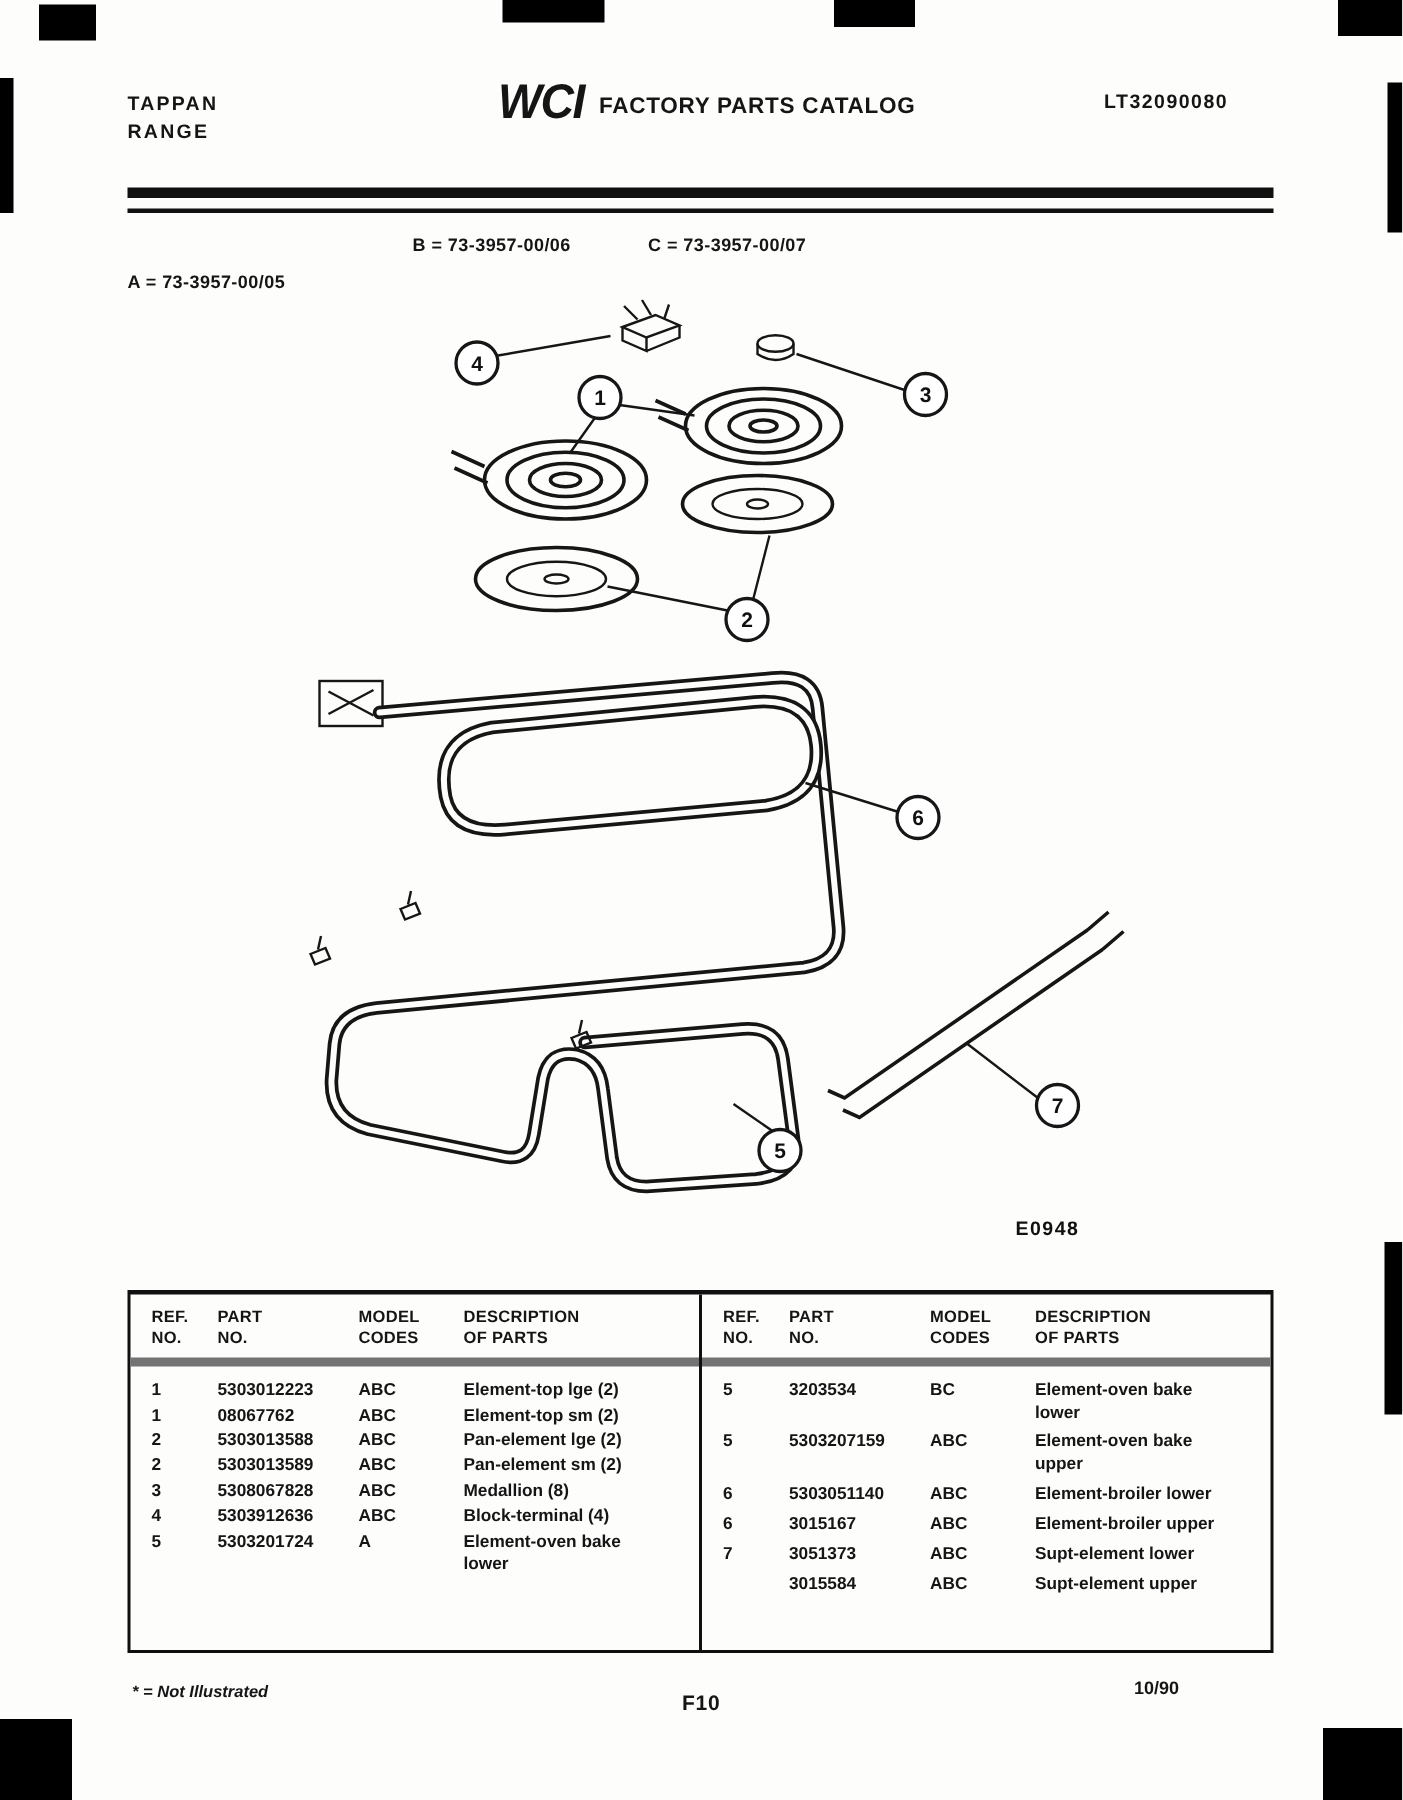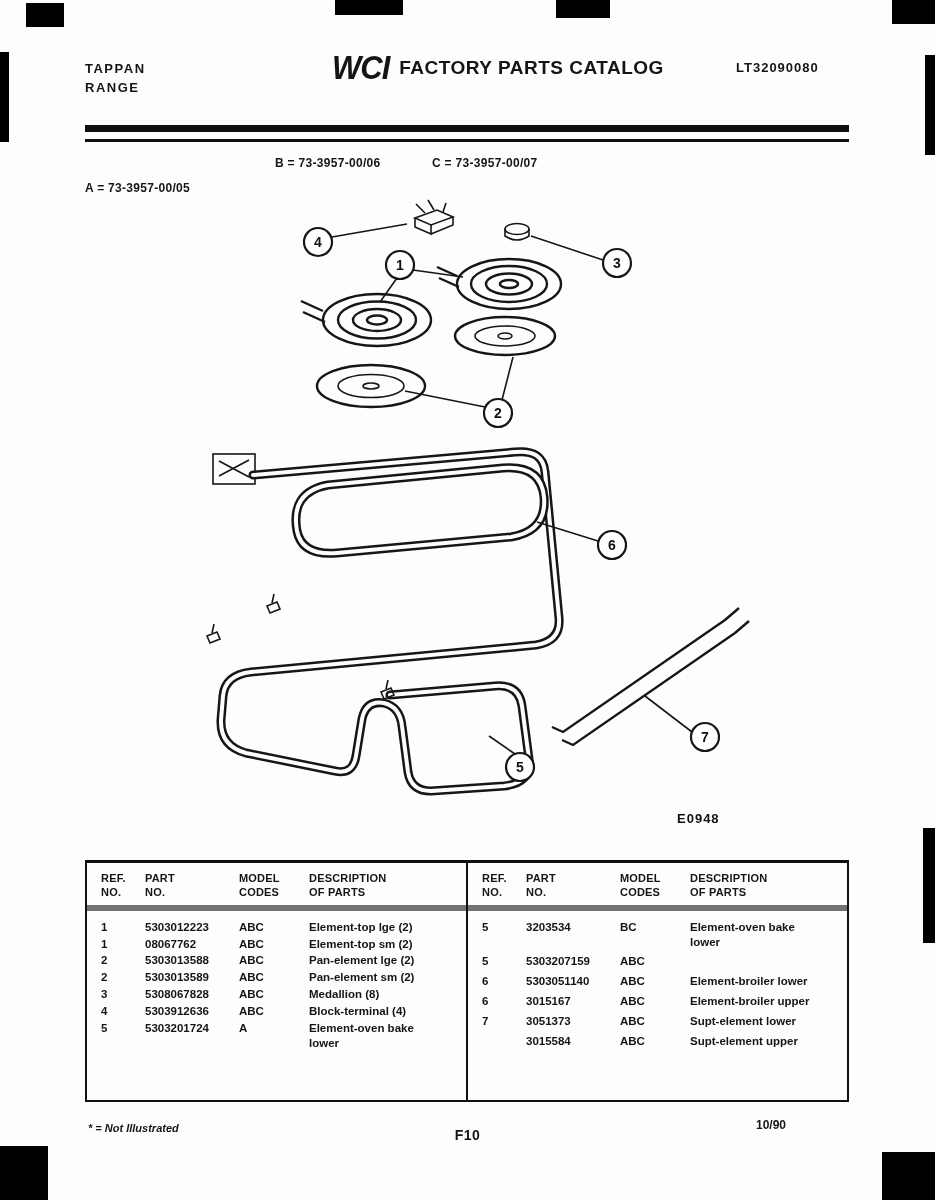--- a/index.html
+++ b/index.html
@@ -17,21 +17,21 @@
   .b5{left:0;top:52px;width:9px;height:90px;}
   .b6{left:925px;top:55px;width:10px;height:100px;}
   .b7{left:923px;top:828px;width:12px;height:115px;}
   .b8{left:0;top:1146px;width:48px;height:54px;}
   .b9{left:882px;top:1152px;width:53px;height:48px;}
 
   
   .brand{position:absolute;left:85px;top:60px;font-size:13px;font-weight:bold;letter-spacing:1.5px;line-height:1.45;}
   .logo-row{position:absolute;left:332px;top:52px;display:flex;align-items:flex-end;gap:10px;}
   .wci{font-style:italic;font-weight:900;font-size:31px;letter-spacing:-1px;line-height:1;transform:scaleY(1.05);}
-  .catalog-title{font-weight:bold;font-size:19px;letter-spacing:.5px;padding-bottom:4px;}
+  .catalog-title{font-weight:bold;font-size:15px;letter-spacing:.5px;padding-bottom:4px;}
   .docnum{position:absolute;left:736px;top:60px;font-weight:bold;font-size:13px;letter-spacing:1px;}
   .rule-thick{position:absolute;left:85px;top:125px;width:764px;height:7px;background:#101010;}
   .rule-thin{position:absolute;left:85px;top:139px;width:764px;height:3px;background:#101010;}
   .models{position:absolute;left:85px;top:156px;display:flex;font-size:12px;font-weight:bold;letter-spacing:.3px;}
   .models span:nth-child(1){width:190px;margin-top:25px;}
   .models span:nth-child(2){width:157px;}
 
   
   .diagram{position:absolute;left:85px;top:180px;width:770px;height:668px;}
   .tube-o{fill:none;stroke:#161616;stroke-width:9;stroke-linejoin:round;stroke-linecap:round;}
@@ -301,20 +301,21 @@
         <div class="tr">
           <span class="td">5</span>
           <span class="td">3203534</span>
           <span class="td">BC</span>
           <span class="td desc">Element-oven bake lower</span>
         </div>
         <div class="tr">
           <span class="td">5</span>
           <span class="td">5303207159</span>
           <span class="td">ABC</span>
+          <span class="td desc">Element-oven bake upper</span>
         </div>
         <div class="tr">
           <span class="td">6</span>
           <span class="td">5303051140</span>
           <span class="td">ABC</span>
           <span class="td desc">Element-broiler lower</span>
         </div>
         <div class="tr">
           <span class="td">6</span>
           <span class="td">3015167</span>

